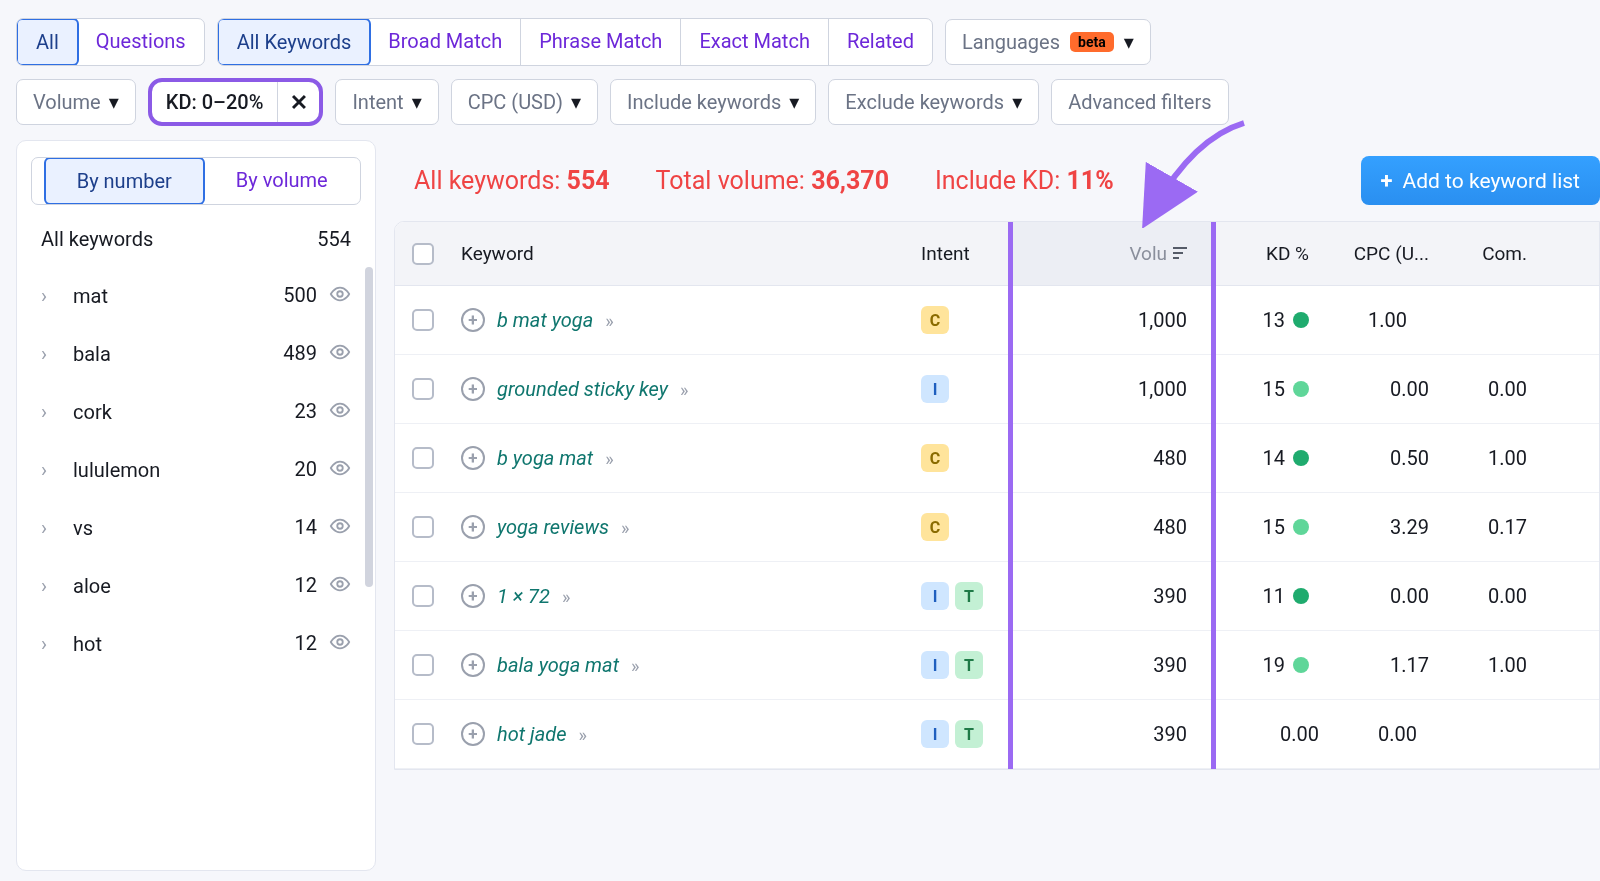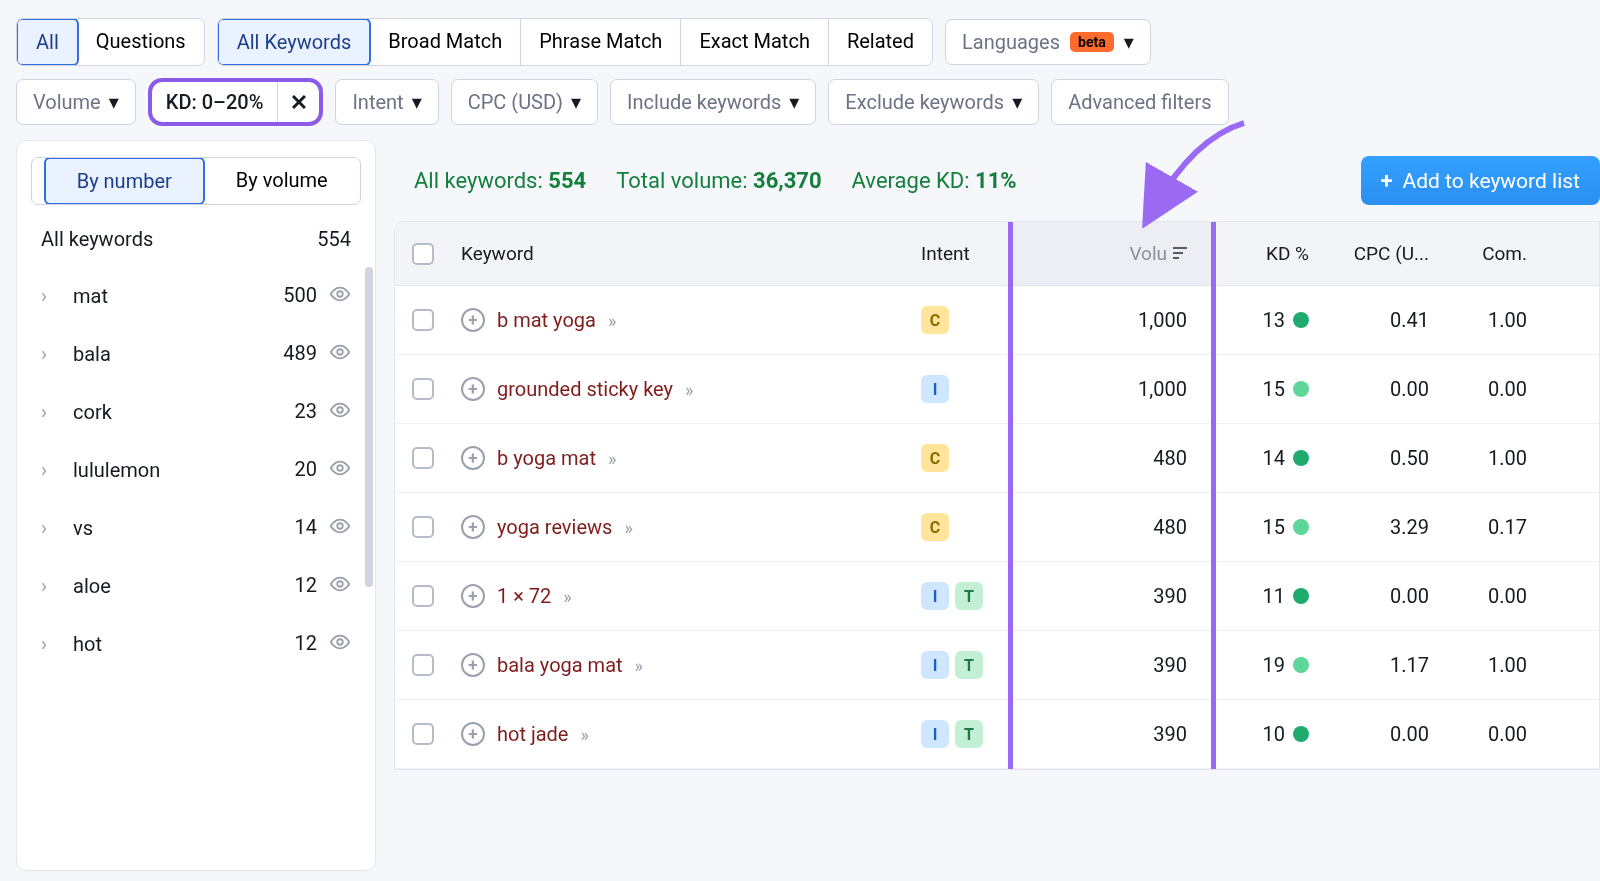--- a/index.html
+++ b/index.html
@@ -1,21 +1,21 @@
 <!DOCTYPE html>
 <html><head>
 <meta charset="utf-8">
 <style>
   * { box-sizing: border-box; margin: 0; padding: 0; font-family: -apple-system, BlinkMacSystemFont, "Segoe UI", Roboto, Helvetica, Arial, sans-serif; }
   body { background: #f6f7fb; color: #171a22; font-size: 20px; width: 1600px; height: 881px; overflow: hidden; }
 
   
   .tabrow { display: flex; gap: 12px; align-items: center; padding: 10px 16px 8px 16px; flex-wrap: wrap; margin-top: 8px; }
   .seggroup { display: flex; border: 1px solid #cfd4df; border-radius: 7px; overflow: hidden; background: #fff; }
-  .seg { padding: 10px 18px; border-right: 1px solid #cfd4df; color: #000000; cursor: pointer; }
+  .seg { padding: 10px 18px; border-right: 1px solid #cfd4df; color: #6d28d9; cursor: pointer; }
   .seg:last-child { border-right: none; }
   .seg.active { border: 2px solid #2f6fe3; background: #eaf1ff; color: #1d3f8b; border-radius: 6px; margin: -1px; }
   .seg.active + .seg { border-left: none; }
   .langbtn { display:flex; align-items:center; gap:10px; border:1px solid #cfd4df; background:#fff; border-radius:7px; padding:10px 16px; color:#6b7385; cursor:pointer;}
   .betabadge { background:#ff6b2c; color:#000000; font-weight:700; font-size:14px; padding:2px 8px; border-radius:5px; }
   .chev { color:#171a22; }
 
   
   .filterrow { display:flex; gap:12px; align-items:center; padding: 4px 16px 14px 16px; flex-wrap: nowrap; }
   .chip { display:flex; align-items:center; gap:8px; border:1px solid #cfd4df; background:#fff; border-radius:7px; padding:10px 16px; color:#6b7385; cursor:pointer; white-space:nowrap; }
@@ -34,41 +34,41 @@
   .siderows { overflow-y:auto; position:relative; flex:1; }
   .sidecaret { color:#9aa0ad; width:18px; display:inline-block; }
   .sideleft { display:flex; align-items:center; gap:14px; }
   .sideright { display:flex; align-items:flex-start; gap:12px; color:#171a22; }
   .eye { color:#9aa0ad; font-size:18px; }
   .scrollbar { position:absolute; right:2px; top:0; bottom:0; width:8px; }
   .scrollthumb { position:absolute; left:0; width:8px; background:#d1d4de; border-radius:4px; }
 
   .content { flex:1; display:flex; flex-direction:column; min-width:0; position:relative; }
   .summaryrow { display:flex; align-items:center; justify-content:space-between; padding: 16px 0 16px 20px; }
-  .summaryleft { display:flex; gap:30px; font-size:22px; color:#15803d; }
+  .summaryleft { display:flex; gap:46px; font-size:25px; color:#ef4444; }
   .summaryleft b { font-weight:700; }
   .addbtn { background:#1e90ff; background:linear-gradient(#34a0ff,#2a8ff0); color:#fff; border-radius:8px; padding:12px 20px; display:flex; align-items:center; gap:10px; font-size:21px; cursor:pointer; white-space:nowrap;}
   .addbtn .plus { font-size:22px; font-weight:700; }
 
   .tablewrap { border:1px solid #e3e6ef; border-radius:10px 0 0 0; background:#fff; overflow:hidden; position:relative; }
   .thead { display:flex; align-items:center; background:#f3f4f8; border-bottom:1px solid #e3e6ef; font-size:19px; color:#171a22; }
   .th, .td { padding: 20px 10px; display:flex; align-items:center; }
   .col-cb { width:56px; justify-content:center; }
   .col-kw { width:460px; }
   .col-intent { width:100px; }
   .col-vol { width:200px; justify-content:flex-end; padding-right:24px; }
   .col-kd { width:110px; justify-content:flex-end; gap:8px; padding-right:12px; }
   .col-cpc { width:120px; justify-content:flex-end; padding-right:12px; }
   .col-com { width:100px; justify-content:flex-end; padding-right:14px; }
 
   .thead .col-vol { background:#eceef4; position:relative; }
   .sorticon { margin-left:6px; display:inline-block; }
 
   .trow { display:flex; align-items:center; border-bottom:1px solid #eef0f5; font-size:20px; }
-  .kwlink { color:#7f1d1d; }
+  .kwlink { color:#0f766e;font-style:italic; }
   .cbox { width:22px; height:22px; border:2px solid #b6bcc9; border-radius:5px; background:#fff; }
   .pluscircle { width:24px; height:24px; border:2px solid #9aa0ad; border-radius:50%; display:inline-flex; align-items:center; justify-content:center; color:#9aa0ad; font-size:17px; font-weight:700; margin-right:12px;}
   .dblchev { color:#9aa0ad; margin-left:12px; font-size:18px; letter-spacing:-4px; }
   .intentbadge { width:28px; height:28px; border-radius:6px; display:inline-flex; align-items:center; justify-content:center; font-weight:700; font-size:16px; margin-right:6px;}
   .intent-C { background:#ffe49b; color:#8a6b00; }
   .intent-I { background:#cfe6ff; color:#1f5fbf; }
   .intent-T { background:#c3f0d4; color:#1f7a47; }
   .kddot { width:16px; height:16px; border-radius:50%; display:inline-block; }
 
   
@@ -238,21 +238,21 @@
       </div>
     </div>
   </div>
 
   <div class="content">
 
     <div class="summaryrow">
       <div class="summaryleft">
         <span><span>All keywords:</span> <b>554</b></span>
         <span><span>Total volume:</span> <b>36,370</b></span>
-        <span><span>Average KD:</span> <b>11%</b></span>
+        <span><span>Include KD:</span> <b>11%</b></span>
       </div>
       <div class="addbtn">
         <span class="plus">+</span>
         <span>Add to keyword list</span>
       </div>
     </div>
 
     <div class="tablewrap">
       <div class="thead">
         <div class="th col-cb">
@@ -285,21 +285,20 @@
               <span class="dblchev">»</span>
             </div>
             <div class="td col-intent">
               <span class="intentbadge intent-C">C</span>
             </div>
             <div class="td col-vol">1,000</div>
             <div class="td col-kd">
               <span>13</span>
               <span class="kddot" style="background:#1fab6e;"></span>
             </div>
-            <div class="td col-cpc">0.41</div>
             <div class="td col-com">1.00</div>
           </div>
           <div class="trow">
             <div class="td col-cb">
               <div class="cbox"></div>
             </div>
             <div class="td col-kw">
               <span class="pluscircle">+</span>
               <span class="kwlink">grounded sticky key</span>
               <span class="dblchev">»</span>
@@ -404,24 +403,20 @@
             <div class="td col-kw">
               <span class="pluscircle">+</span>
               <span class="kwlink">hot jade</span>
               <span class="dblchev">»</span>
             </div>
             <div class="td col-intent">
               <span class="intentbadge intent-I">I</span>
               <span class="intentbadge intent-T">T</span>
             </div>
             <div class="td col-vol">390</div>
-            <div class="td col-kd">
-              <span>10</span>
-              <span class="kddot" style="background:#1fab6e;"></span>
-            </div>
             <div class="td col-cpc">0.00</div>
             <div class="td col-com">0.00</div>
           </div>
         </div>
 
       <div class="annot-volcol" id="annot-volcol" style="left: 613px; top: -6px; width: 208px; height: 561px;"></div>
     </div>
 
     <svg class="arrow" width="120" height="110" style="left: 740px; top: -22px;">
       <defs>

